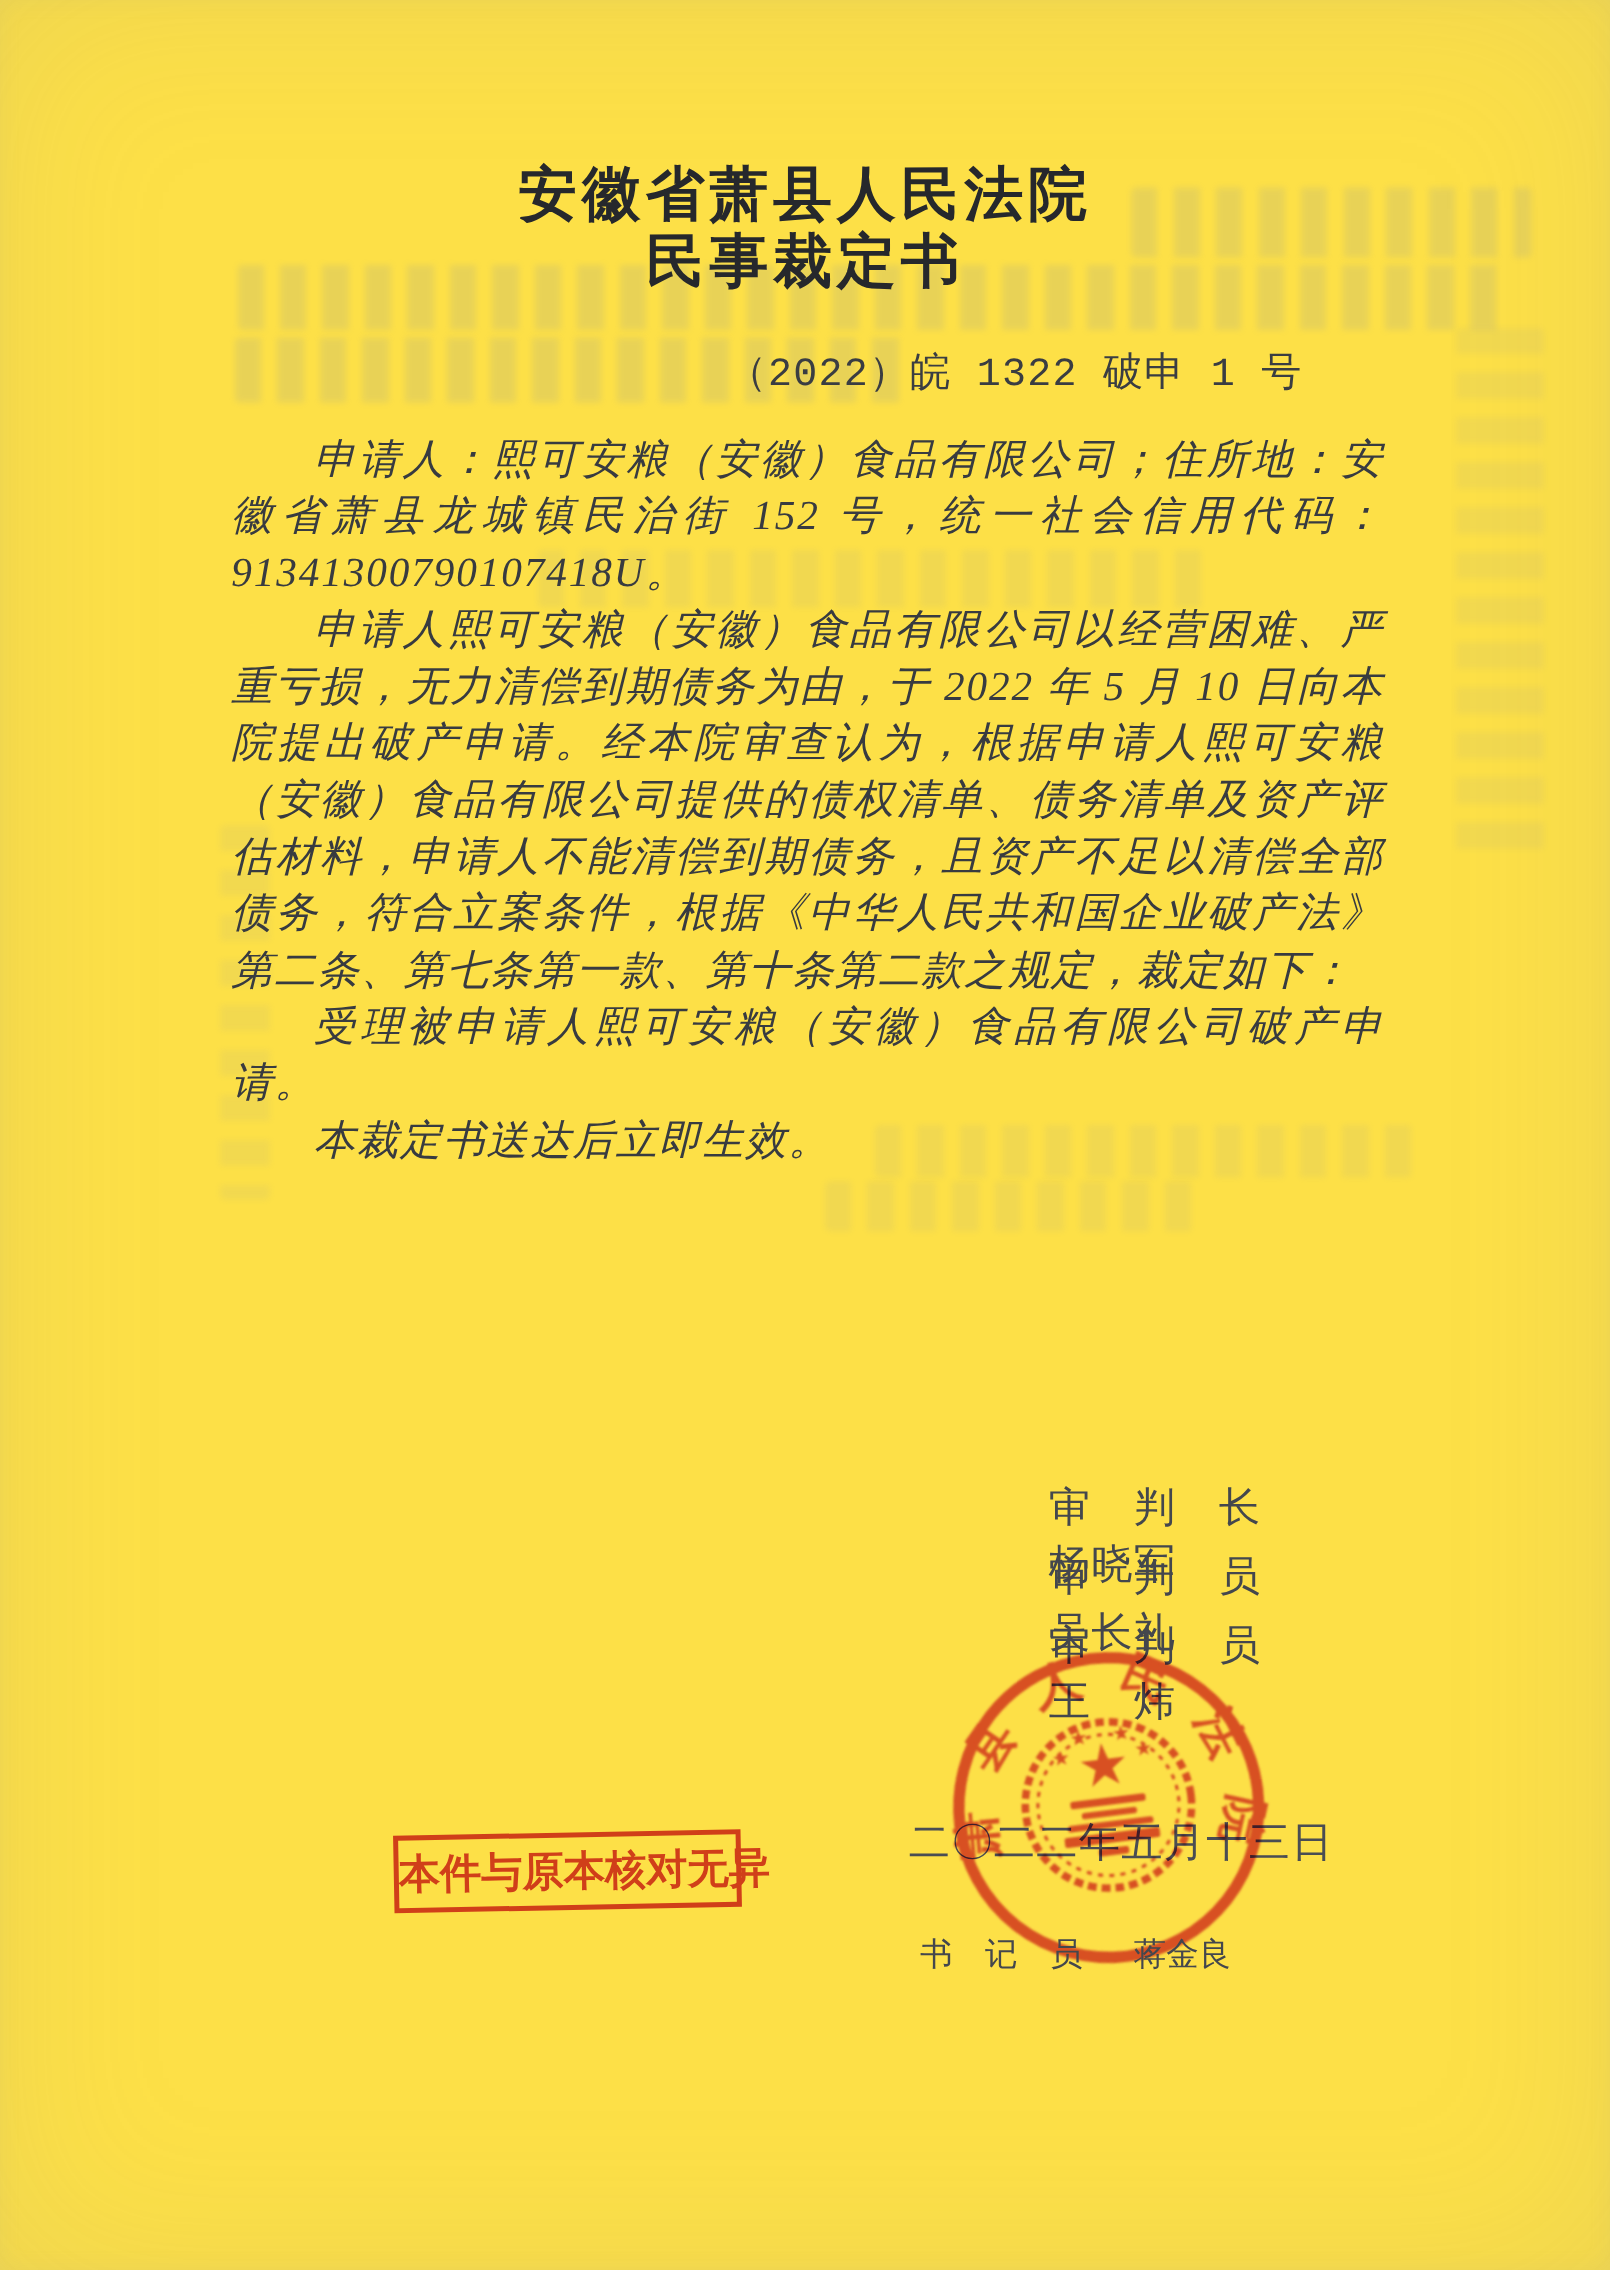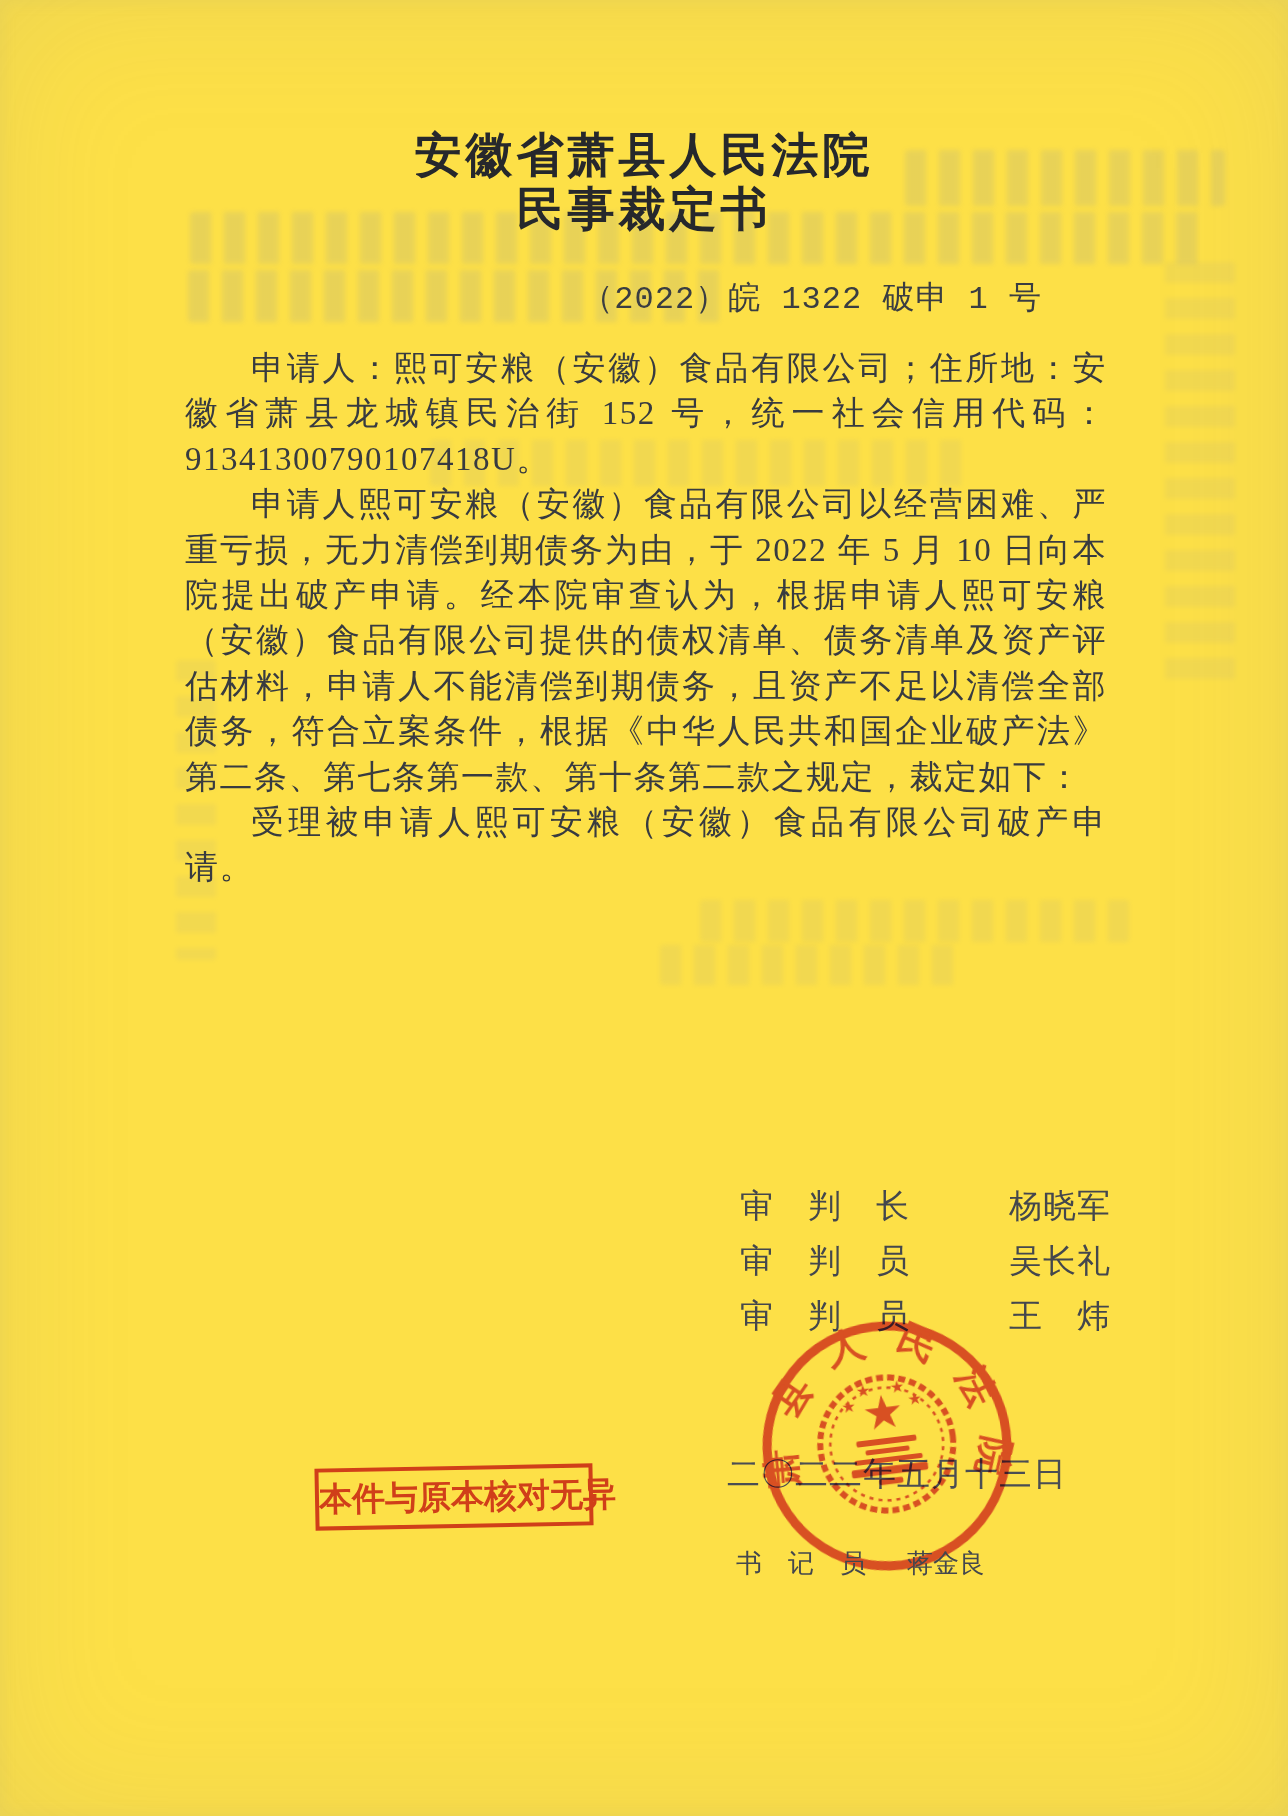--- a/index.html
+++ b/index.html
@@ -19,24 +19,24 @@
   .case-number{
     position:absolute; top:276px; left:0; width:1288px; box-sizing:border-box;
     text-align:right; padding-right:246px; font-size:32px; letter-spacing:1px; color:#3a3d42;font-family:Liberation Mono, monospace;
   }
   
   .body-text{
     position:absolute; top:346px; left:185px; width:922px;
     font-size:33px; line-height:45.4px; letter-spacing:1.5px;
     text-align:justify; color:#383b40;
   }
-  .body-text p{margin:0; text-indent:66px;}
+  .body-text p{margin:0; text-indent:66px;font-style:italic;}
   
   .sig-block{position:absolute; top:1184px; left:740px; font-size:33px; color:#44474d;}
-  .sig-row{display:flex; align-items:baseline; height:55px; letter-spacing:1px;}
+  .sig-row{display:flex; align-items:baseline; height:55px; letter-spacing:1px;flex-direction:column;}
   .sig-row .name{margin-left:99px; white-space:pre;}
   .date-line{
     position:absolute; top:1452px; left:727px; font-size:33px; letter-spacing:1px;
     color:#4a4d53; z-index:1; white-space:pre;
   }
   .clerk-row{position:absolute; top:1546px; left:736px; font-size:26px; color:#44474d;
     display:flex; align-items:baseline; z-index:4;}
   .clerk-row .name{margin-left:41px; white-space:pre;}
   
   .seal{
@@ -77,20 +77,21 @@
     <h1>安徽省萧县人民法院</h1>
     <h1>民事裁定书</h1>
   </header>
 
   <div class="case-number">（2022）皖 1322 破申 1 号</div>
 
   <main class="body-text">
     <p>申请人：熙可安粮（安徽）食品有限公司；住所地：安徽省萧县龙城镇民治街 152 号，统一社会信用代码：91341300790107418U。</p>
     <p>申请人熙可安粮（安徽）食品有限公司以经营困难、严重亏损，无力清偿到期债务为由，于 2022 年 5 月 10 日向本院提出破产申请。经本院审查认为，根据申请人熙可安粮（安徽）食品有限公司提供的债权清单、债务清单及资产评估材料，申请人不能清偿到期债务，且资产不足以清偿全部债务，符合立案条件，根据《中华人民共和国企业破产法》第二条、第七条第一款、第十条第二款之规定，裁定如下：</p>
     <p>受理被申请人熙可安粮（安徽）食品有限公司破产申请。</p>
+    <p>本裁定书送达后立即生效。</p>
   </main>
 
   <div class="sig-block">
     <div class="sig-row">
       <span class="role">审　判　长</span>
       <span class="name">杨晓军</span>
     </div>
     <div class="sig-row">
       <span class="role">审　判　员</span>
       <span class="name">吴长礼</span>

